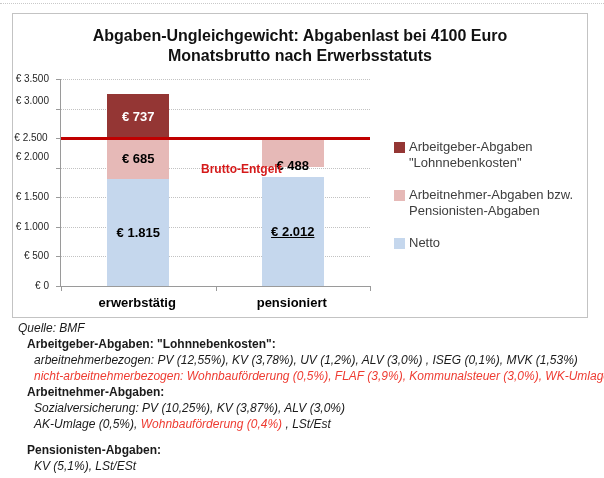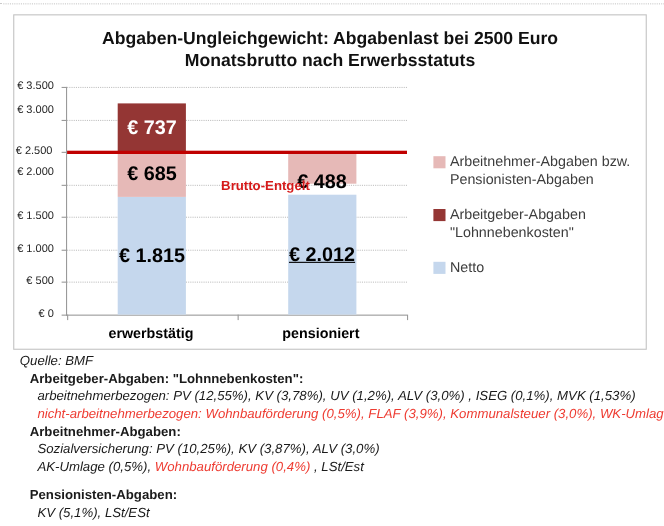--- a/index.html
+++ b/index.html
@@ -12,21 +12,21 @@
                font-size:16px;font-weight:bold;color:#111;line-height:20px;}
   .y-axis{position:absolute;left:0;top:0;width:40px;height:303px;}
   .y-tick-label{position:absolute;right:4px;width:36px;text-align:right;
                 font-size:10px;color:#262626;}
   .plot-area{position:absolute;left:47px;top:65px;width:309px;height:207px;
              border-left:1px solid #9a9a9a;border-bottom:1px solid #9a9a9a;background:#fff;}
   .gridline{position:absolute;left:0;width:309px;height:0;border-top:1px dotted #c2c2c2;}
   .y-tick{position:absolute;left:-5px;width:5px;height:1px;background:#9a9a9a;}
   .x-tick{position:absolute;bottom:-5px;width:1px;height:5px;background:#9a9a9a;}
   .bar-seg{position:absolute;display:flex;align-items:center;justify-content:center;}
-  .bar-seg .seg-label{font-size:18px;font-weight:bold;}
+  .bar-seg .seg-label{font-size:13px;font-weight:bold;}
   .ref-line{position:absolute;left:0;width:309px;height:3px;}
   .ref-label{position:absolute;font-size:12px;font-weight:bold;color:#d51a1a;white-space:nowrap;}
   .x-label{position:absolute;width:140px;text-align:center;font-size:13px;font-weight:bold;color:#000;}
   .legend{position:absolute;left:381px;top:125px;width:190px;display:flex;
           flex-direction:column;gap:16px;}
   .legend-item{display:flex;align-items:flex-start;}
   .swatch{flex:0 0 11px;width:11px;height:11px;margin:3px 4px 0 0;}
   .legend-text{font-size:13px;line-height:16px;color:#3d3d3d;}
   .footnotes{position:absolute;left:18px;top:320px;width:584px;font-size:12px;
              line-height:16px;color:#1a1a1a;white-space:nowrap;}
@@ -36,21 +36,21 @@
   .fn-detail{font-style:italic;margin-left:16px;}
 </style>
 </head>
 <body>
 
 <div class="page">
   <div class="top-rule"></div>
 
   <div class="chart-box">
     <div class="chart-title">
-      <div>Abgaben-Ungleichgewicht: Abgabenlast bei 2500 Euro</div>
+      <div>Abgaben-Ungleichgewicht: Abgabenlast bei 4100 Euro</div>
       <div>Monatsbrutto nach Erwerbsstatuts</div>
     </div>
 
     <div class="y-axis" id="y-axis">
         <div class="y-tick-label" style="top: 266px;">€ 0</div>
         <div class="y-tick-label" style="top: 236.429px;">€ 500</div>
         <div class="y-tick-label" style="top: 206.857px;">€ 1.000</div>
         <div class="y-tick-label" style="top: 177.286px;">€ 1.500</div>
         <div class="y-tick-label" style="top: 137px;">€ 2.000</div>
         <div class="y-tick-label" style="top: 118.143px; text-align: center;">€ 2.500</div>
@@ -94,31 +94,31 @@
         </div>
         <div class="ref-line" style="top: 58.1429px; background: rgb(192, 0, 0);"></div>
         <div class="ref-label" style="left: 140px; top: 35.1429px; margin-top: 48px;">Brutto-Entgelt</div>
       </div>
 
     <div class="x-label" id="x-label-0" style="left: 54.25px; top: 281px;">erwerbstätig</div>
     <div class="x-label" id="x-label-1" style="left: 208.75px; top: 281px;">pensioniert</div>
 
     <div class="legend">
       <div class="legend-item">
+        <span class="swatch" style="background: rgb(148, 54, 52);"></span>
+        <span class="legend-text">
+          <div>Arbeitgeber-Abgaben</div>
+          <div>"Lohnnebenkosten"</div>
+        </span>
+      </div>
+      <div class="legend-item">
         <span class="swatch" style="background: rgb(230, 185, 183);"></span>
         <span class="legend-text">
           <div>Arbeitnehmer-Abgaben bzw.</div>
           <div>Pensionisten-Abgaben</div>
-        </span>
-      </div>
-      <div class="legend-item">
-        <span class="swatch" style="background: rgb(148, 54, 52);"></span>
-        <span class="legend-text">
-          <div>Arbeitgeber-Abgaben</div>
-          <div>"Lohnnebenkosten"</div>
         </span>
       </div>
       <div class="legend-item">
         <span class="swatch" style="background: rgb(197, 215, 237);"></span>
         <span class="legend-text">
           <div>Netto</div>
         </span>
       </div>
     </div>
   </div>

